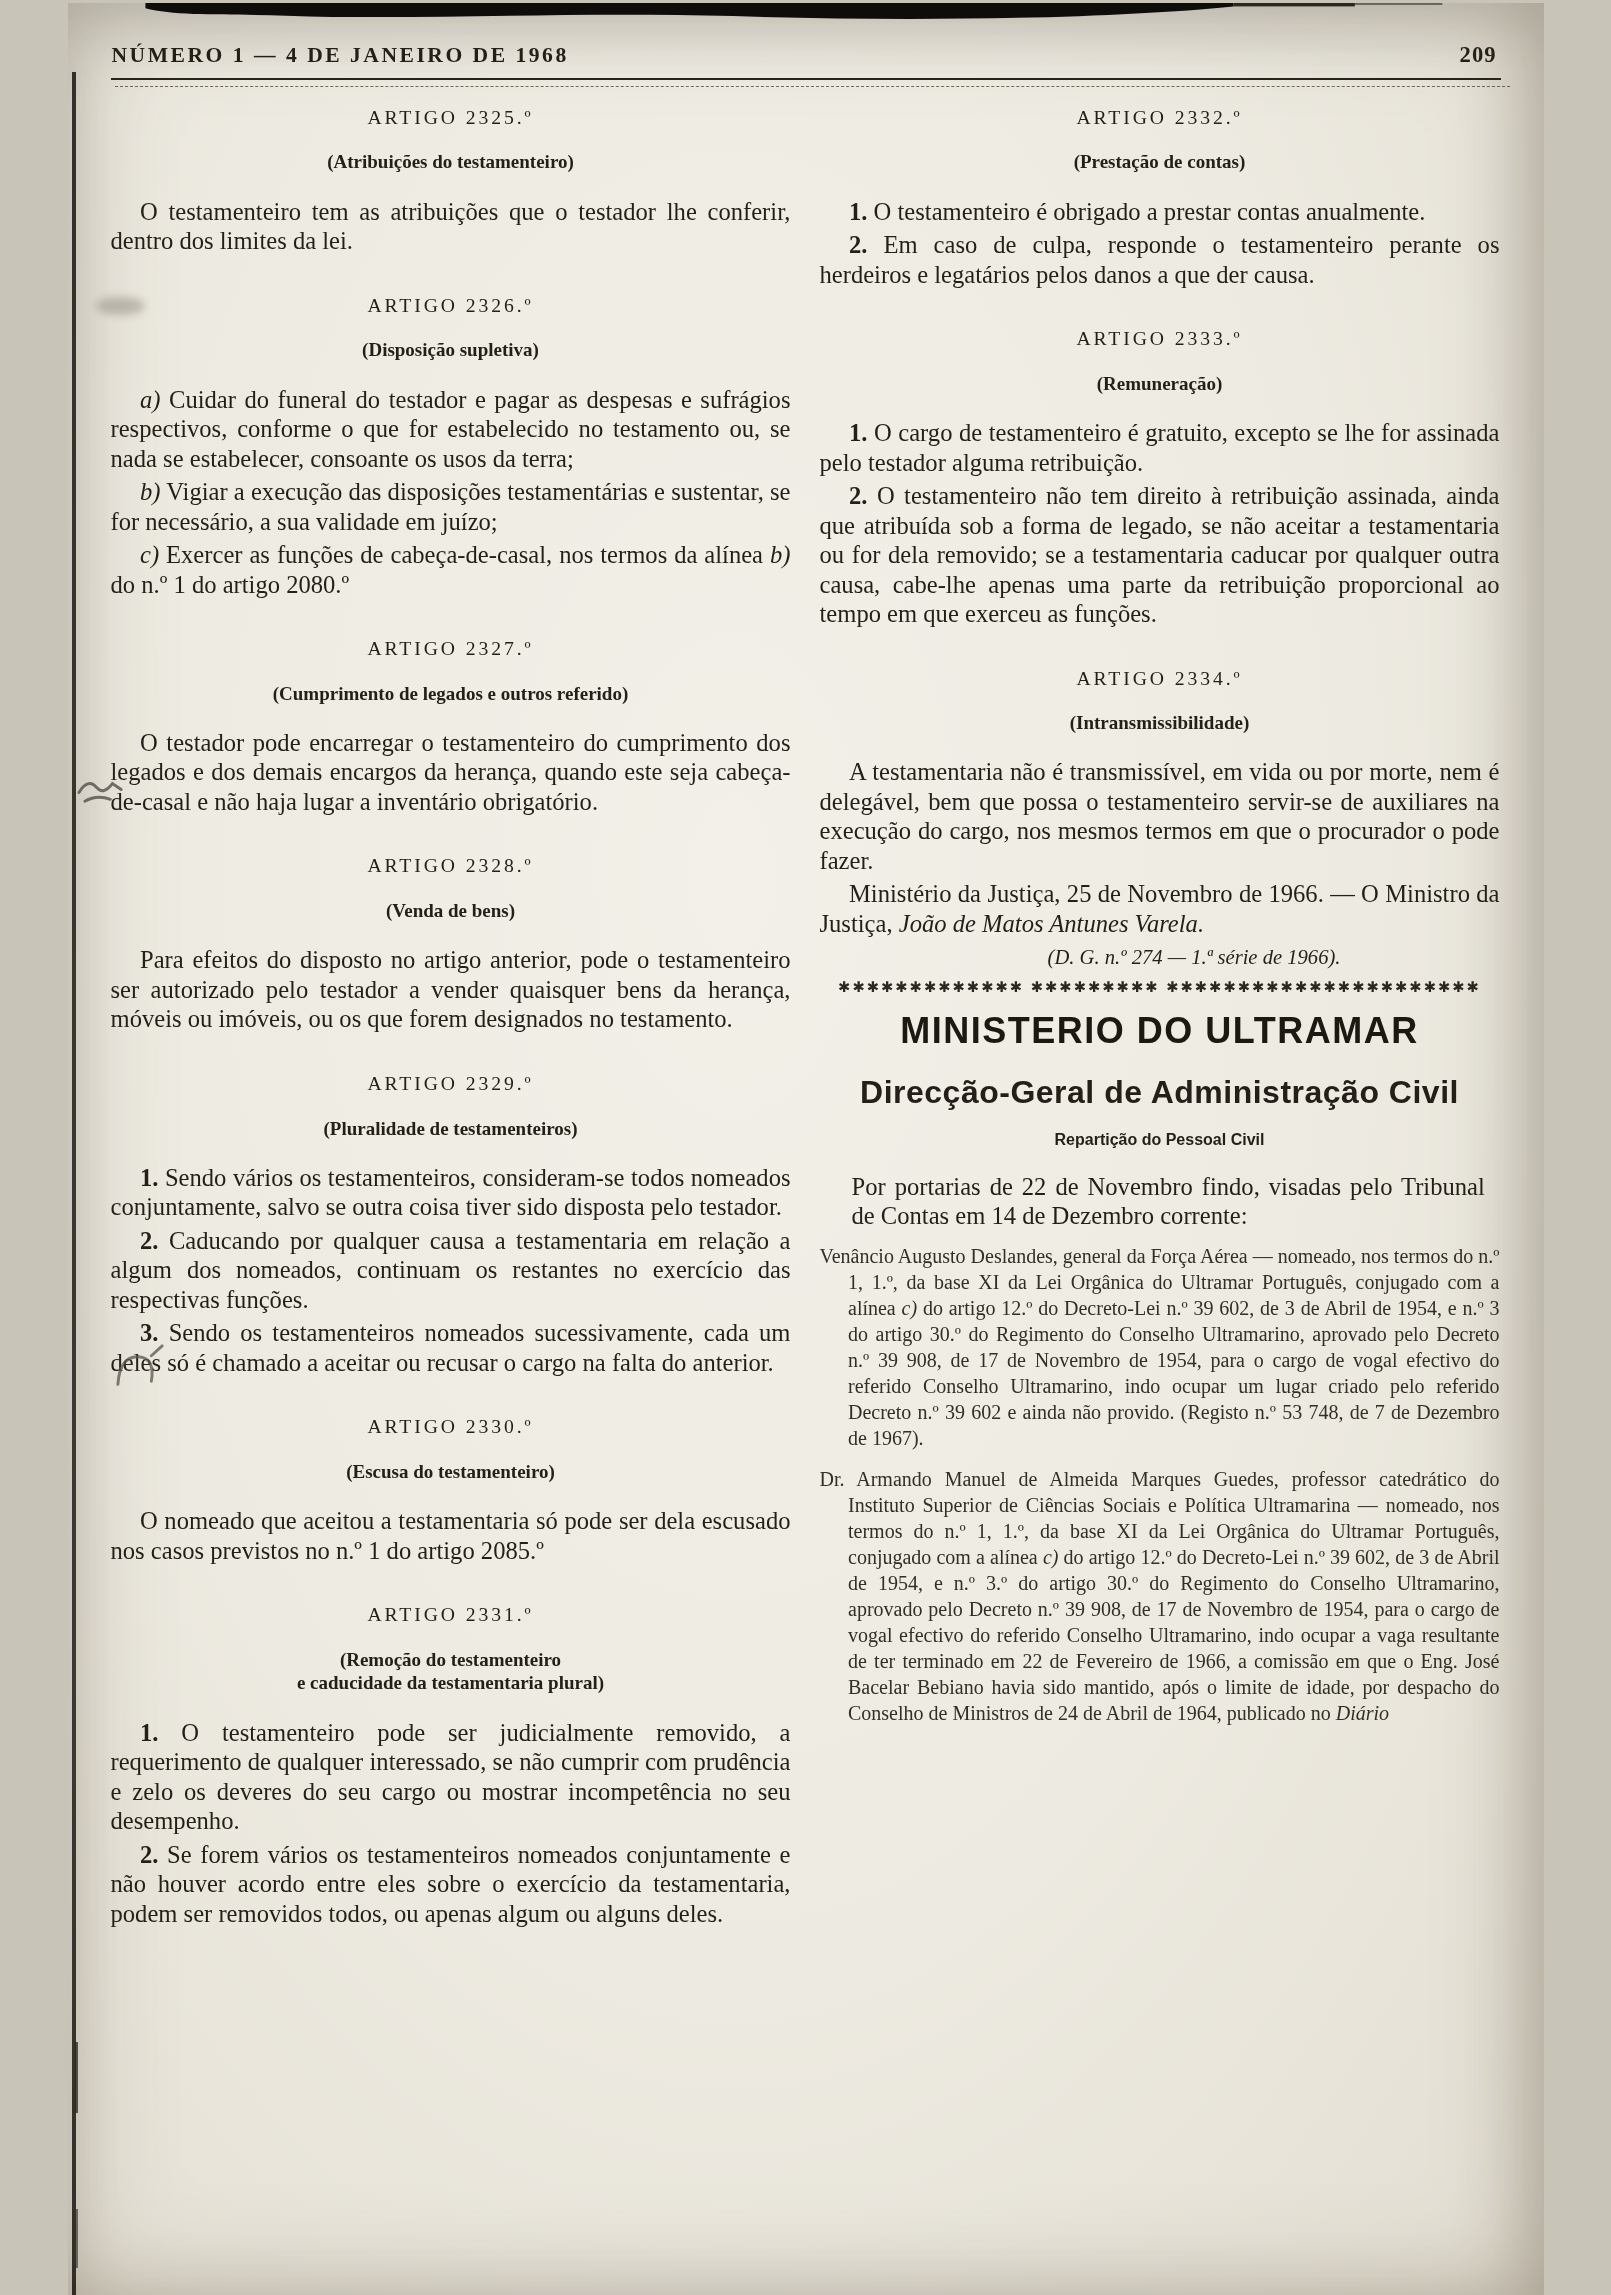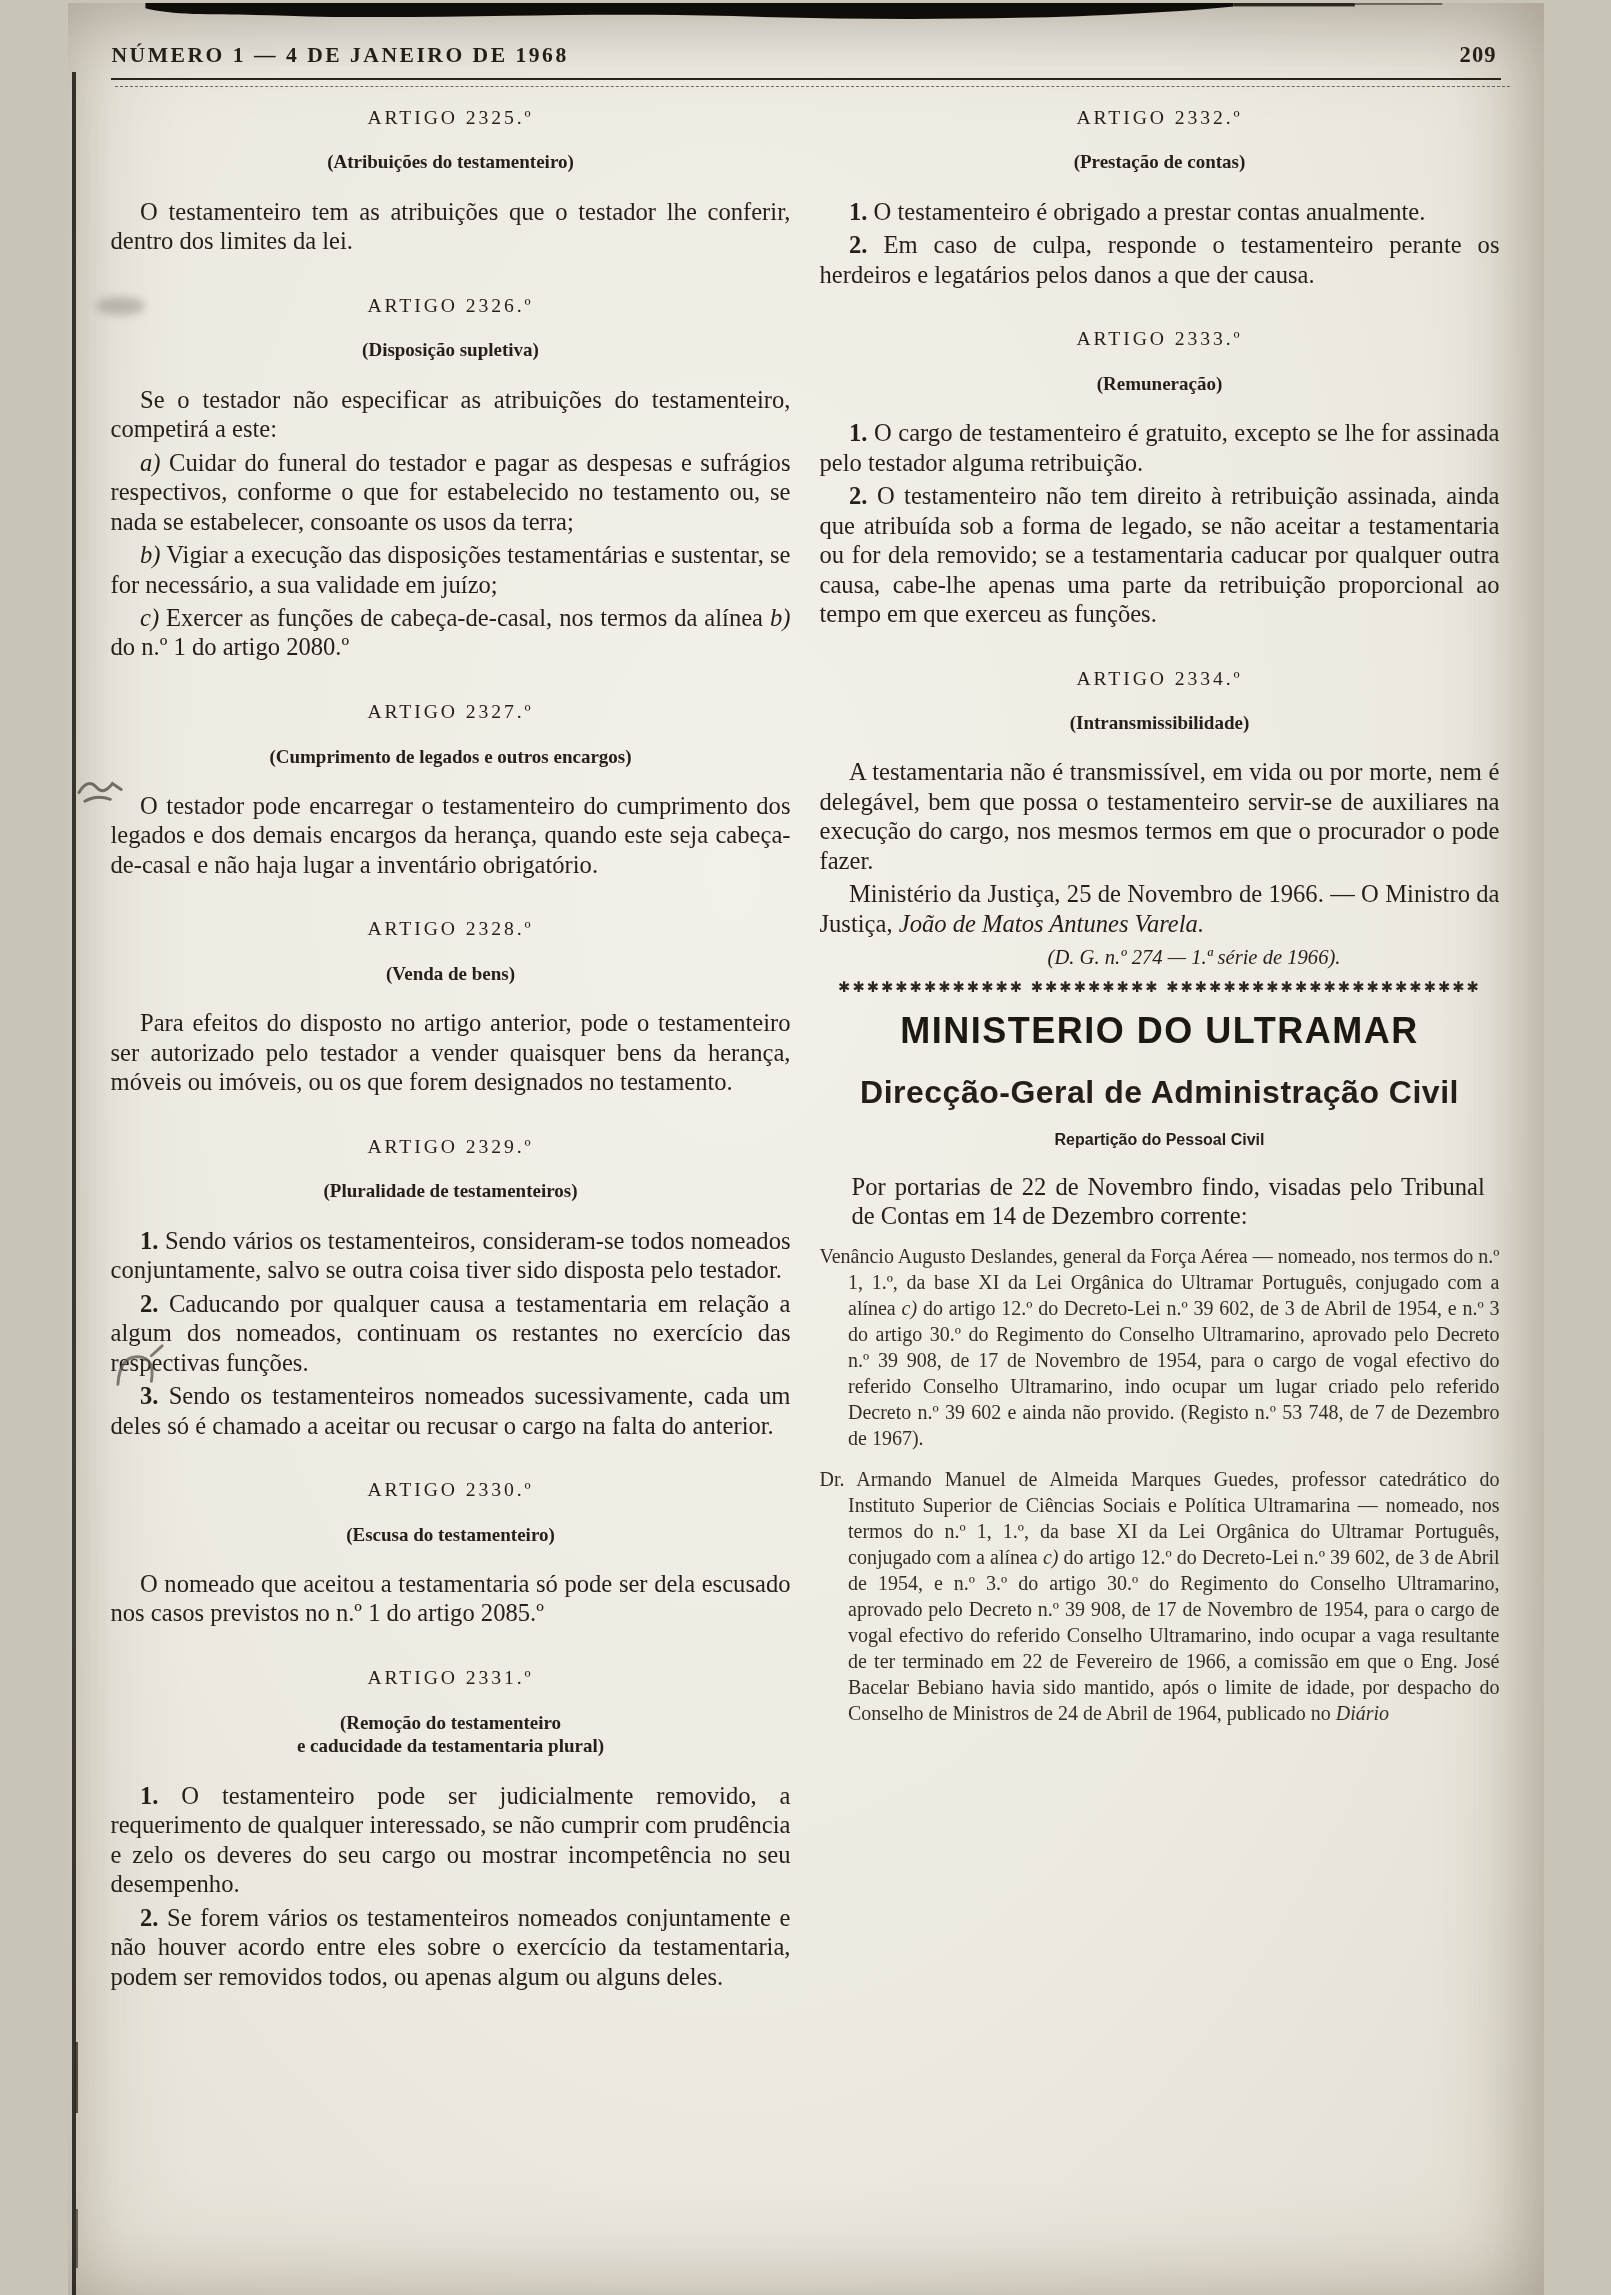--- a/index.html
+++ b/index.html
@@ -126,26 +126,25 @@
   <div class="rule-solid"></div>
   <div class="rule-dashed"></div>
 
   <main class="cols">
     <section class="col">
         <div class="blk blk-artigo">ARTIGO 2325.º</div>
         <div class="blk blk-rubric">(Atribuições do testamenteiro)</div>
         <div class="blk blk-p">O testamenteiro tem as atribuições que o testador lhe conferir, dentro dos limites da lei.</div>
         <div class="blk blk-artigo">ARTIGO 2326.º</div>
         <div class="blk blk-rubric">(Disposição supletiva)</div>
-        <div class="blk blk-p">Se o testador não especificar as atribuições do testamenteiro, competirá a este:</div>
         <div class="blk blk-p"><i>a)</i> Cuidar do funeral do testador e pagar as despesas e sufrágios respectivos, conforme o que for estabelecido no testamento ou, se nada se estabelecer, consoante os usos da terra;</div>
         <div class="blk blk-p"><i>b)</i> Vigiar a execução das disposições testamentárias e sustentar, se for necessário, a sua validade em juízo;</div>
         <div class="blk blk-p"><i>c)</i> Exercer as funções de cabeça-de-casal, nos termos da alínea <i>b)</i> do n.º 1 do artigo 2080.º</div>
         <div class="blk blk-artigo">ARTIGO 2327.º</div>
-        <div class="blk blk-rubric">(Cumprimento de legados e outros encargos)</div>
+        <div class="blk blk-rubric">(Cumprimento de legados e outros referido)</div>
         <div class="blk blk-p">O testador pode encarregar o testamenteiro do cumprimento dos legados e dos demais encargos da herança, quando este seja cabeça-de-casal e não haja lugar a inventário obrigatório.</div>
         <div class="blk blk-artigo">ARTIGO 2328.º</div>
         <div class="blk blk-rubric">(Venda de bens)</div>
         <div class="blk blk-p">Para efeitos do disposto no artigo anterior, pode o testamenteiro ser autorizado pelo testador a vender quaisquer bens da herança, móveis ou imóveis, ou os que forem designados no testamento.</div>
         <div class="blk blk-artigo">ARTIGO 2329.º</div>
         <div class="blk blk-rubric">(Pluralidade de testamenteiros)</div>
         <div class="blk blk-p"><b>1.</b> Sendo vários os testamenteiros, consideram-se todos nomeados conjuntamente, salvo se outra coisa tiver sido disposta pelo testador.</div>
         <div class="blk blk-p"><b>2.</b> Caducando por qualquer causa a testamentaria em relação a algum dos nomeados, continuam os restantes no exercício das respectivas funções.</div>
         <div class="blk blk-p"><b>3.</b> Sendo os testamenteiros nomeados sucessivamente, cada um deles só é chamado a aceitar ou recusar o cargo na falta do anterior.</div>
         <div class="blk blk-artigo">ARTIGO 2330.º</div>

